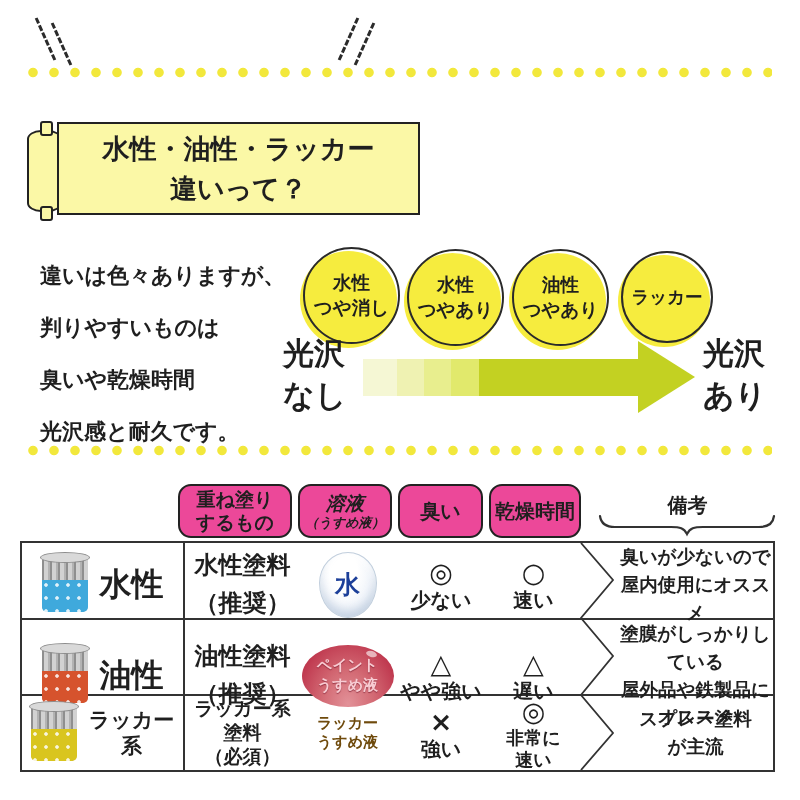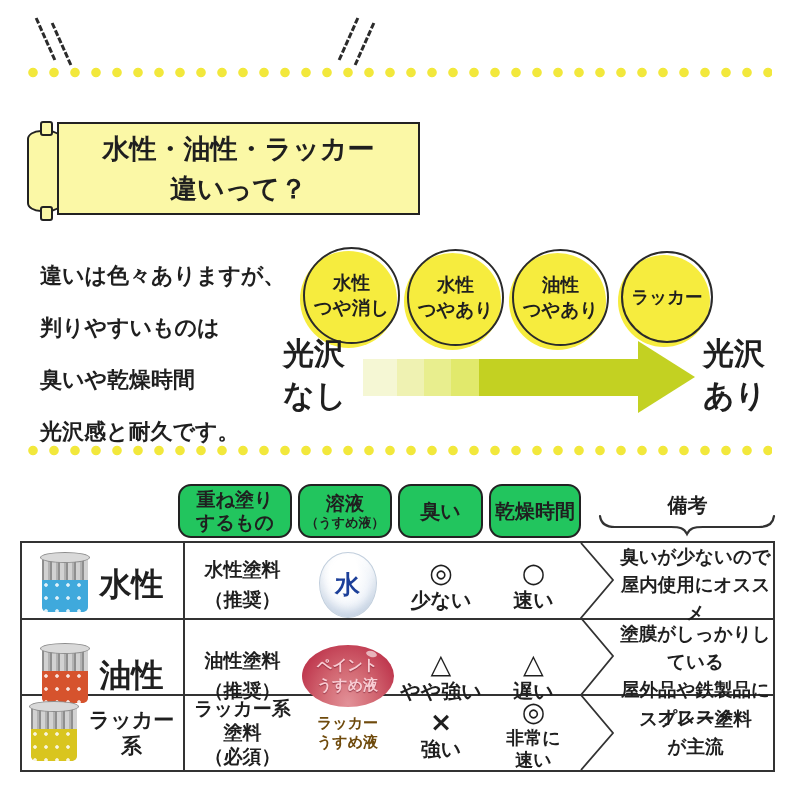--- a/index.html
+++ b/index.html
@@ -63,42 +63,42 @@
   .ab4 { width:28px; background:#e1e96c; }
   .ab5 { width:159px; background:#c3d122; }
   .arrow-head {
     position:absolute; left:638px; top:341px; width:0; height:0;
     border-left:57px solid #c3d122;
     border-top:36px solid transparent; border-bottom:36px solid transparent;
   }
 
   
   .hbox {
-    position:absolute; border:2px solid #222; border-radius:13px; background:#22c55e;
+    position:absolute; border:2px solid #222; border-radius:13px; background:#ec4899;
     display:flex; flex-direction:column; align-items:center; justify-content:center;
     text-align:center; font-size:19px; line-height:1.2; top:484px; height:54px;
   }
   .hsub { font-size:13px; }
   .notes-head { position:absolute; left:600px; top:492px; width:175px; text-align:center; font-size:20px; }
 
   
   .ptable {
     position:absolute; left:20px; top:541px; width:755px; height:231px;
     border:2px solid #333;
   }
   .trow { display:grid; grid-template-columns:163px 115px 95px 92px 93px 1fr; height:75px; }
   .trow + .trow { border-top:2px solid #333; height:76px; }
   .cell {
     display:flex; flex-direction:column; align-items:center; justify-content:center;
     text-align:center; white-space:pre-line;
   }
   .name-cell { flex-direction:row; gap:12px; border-right:2px solid #333; }
   .name-text { font-size:32px; }
   .name-text.small { font-size:21px; line-height:1.25; }
-  .recoat { font-size:19px; line-height:1.55; }
+  .recoat { font-size:24px; line-height:1.55; }
   .row-lacquer .recoat { font-size:19px; line-height:1.26; }
   .note { font-size:18.5px; line-height:1.5; padding-left:38px; }
   .sym { font-size:27px; line-height:1.15; }
   .symlabel { font-size:20px; line-height:1.2; }
 
   
   .can {
     position:relative; width:46px; height:55px; border-radius:3px 3px 6px 6px;
     background:repeating-linear-gradient(90deg,#8f8f8f 0 2px,#d2d2d2 2px 6px,#b3b3b3 6px 8px);
   }
@@ -202,21 +202,21 @@
     <span class="ab3"></span>
     <span class="ab4"></span>
     <span class="ab5"></span>
 </div>
 <div class="arrow-head"></div>
 
 <div class="dotline" style="top:445px;"></div>
 
 <div class="hbox pre" style="left:178px;width:114px;">重ね塗り
 するもの</div>
-<div class="hbox" style="left:298px;width:94px;">
+<div class="hbox" style="left:298px;width:94px;font-style:italic;">
   <span>溶液</span>
   <span class="hsub">（うすめ液）</span>
 </div>
 <div class="hbox" style="left:398px;width:85px;font-size:20px;">臭い</div>
 <div class="hbox" style="left:489px;width:92px;font-size:20px;">乾燥時間</div>
 <div class="notes-head">備考</div>
 <svg class="abs" style="left:598px;top:514px;" width="178" height="24" viewBox="0 0 178 24">
   <path d="M2,2 C3,10 8,13 17,13 L73,13 C82,13 86,14 89,20 C92,14 96,13 105,13 L161,13 C170,13 175,10 176,2" fill="none" stroke="#333" stroke-width="2.2" stroke-linecap="round"></path>
 </svg>
 

